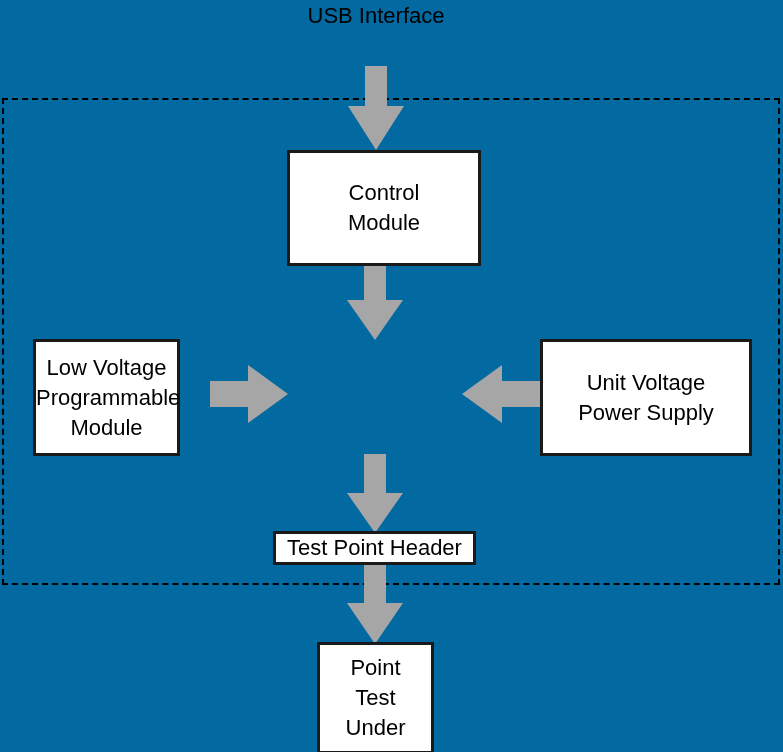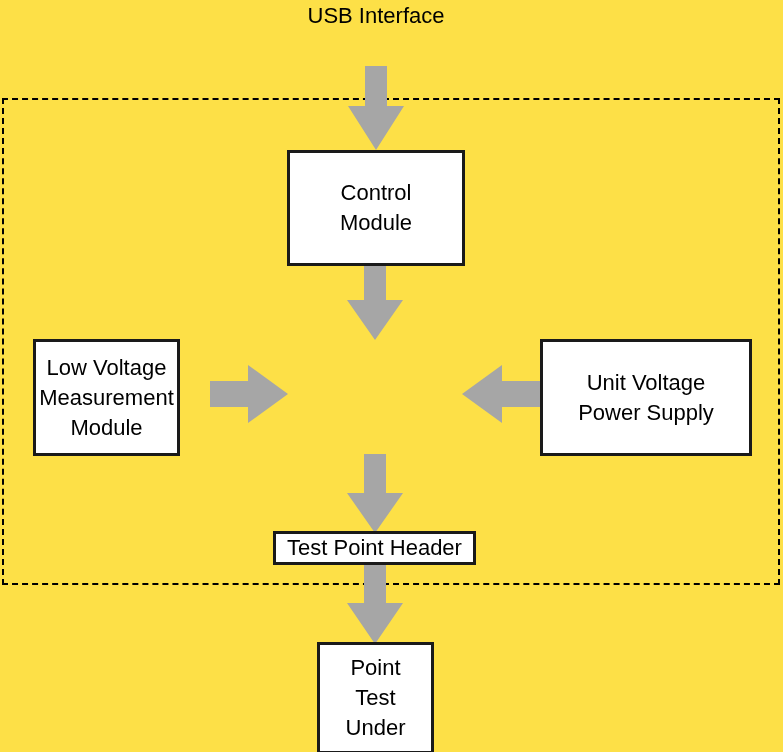--- a/index.html
+++ b/index.html
@@ -4,21 +4,21 @@
 <style>
   html, body {
     margin: 0;
     padding: 0;
     background: #ffffff;
   }
   #canvas {
     position: relative;
     width: 783px;
     height: 752px;
-    background: #fde047;
+    background: #0369a1;
     font-family: "Liberation Sans", sans-serif;
     overflow: hidden;
   }
   
   .enclosure {
     position: absolute;
     left: 2px;
     top: 98px;
     width: 778px;
     height: 487px;
@@ -88,31 +88,31 @@
 
     <polygon fill="#a6a6a6" points="364,562 386,562 386,603 403,603 375,644 347,603 364,603"></polygon>
   </svg>
 
   <div class="enclosure"></div>
 
   <div class="caption" style="left:236px; top:2px; width:280px;">
     <span>USB Interface</span>
   </div>
 
-  <div class="block" style="left:287px; top:150px; width:178px; height:116px;">
+  <div class="block" style="left:287px; top:150px; width:194px; height:116px;">
     <span class="lines">
       <span>Control</span>
       <span>Module</span>
     </span>
   </div>
 
   <div class="block" style="left:33px; top:339px; width:147px; height:117px;">
     <span class="lines">
       <span>Low Voltage</span>
-      <span>Measurement</span>
+      <span>Programmable</span>
       <span>Module</span>
     </span>
   </div>
 
 
   <div class="block" style="left:540px; top:339px; width:212px; height:117px;">
     <span class="lines">
       <span>Unit Voltage</span>
       <span>Power Supply</span>
     </span>

